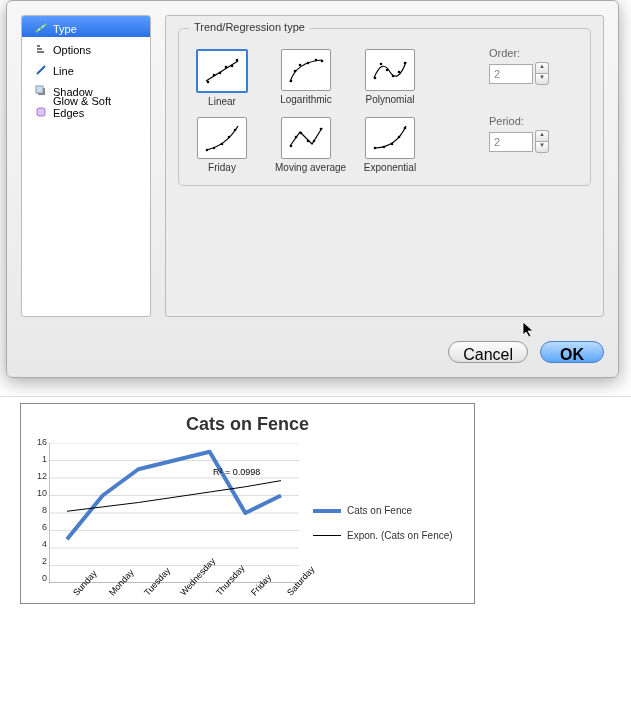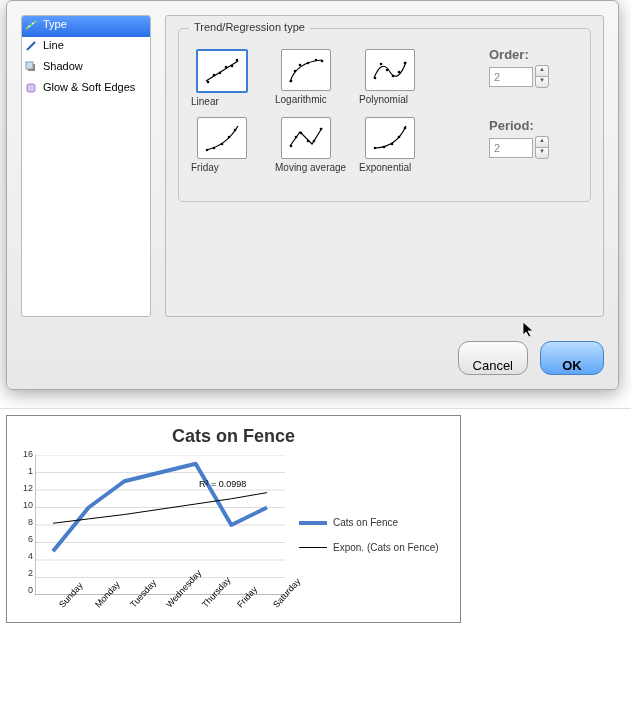--- a/index.html
+++ b/index.html
@@ -37,23 +37,23 @@
 .sidebar {
   width: 128px;
   height: 300px;
   background: #fff;
   border: 1px solid #bbb;
   border-radius: 3px;
   overflow: hidden;
 }
 .sidebar-item {
   display: flex;
-  align-items: flex-start;
+  align-items: flex-end;
   gap: 5px;
-  padding: 2px 2px;
+  padding: 2px 12px;
   height: 17px;
   cursor: default;
 }
 .sidebar-item.selected {
   background: linear-gradient(to bottom, #5b9dff, #2a6fe8);
   color: #fff;
 }
 .sb-icon {
   width: 14px;
   height: 14px;
@@ -66,41 +66,41 @@
   background: #ededed;
   border: 1px solid #bbb;
   border-radius: 3px;
   padding: 12px;
   height: 276px;
   position: relative;
 }
 .group {
   border: 1px solid #c4c4c4;
   border-radius: 5px;
-  padding: 20px 12px 28px 12px;
+  padding: 20px 12px 12px 12px;
   position: relative;
 }
 .group-title {
   position: absolute;
   top: -8px;
   left: 10px;
   background: #ededed;
   padding: 0 5px;
   font-size: 11px;
   color: #333;
 }
 .type-grid {
   display: flex;
   flex-wrap: wrap;
   gap: 10px 22px;
   width: 260px;
 }
 .type-cell {
   width: 62px;
-  text-align: left;
+  text-align: center;
 }
 .type-thumb {
   width: 48px;
   height: 40px;
   background: #fff;
   border: 1px solid #999;
   border-radius: 2px;
   margin: 0 auto 3px auto;
   display: flex;
   align-items: center;
@@ -122,23 +122,22 @@
   display: flex;
   flex-direction: column;
   gap: 30px;
 }
 .param {
   display: flex;
   flex-direction: column;
   gap: 3px;
 }
 .param-label {
-  font-size: 13px;
+  font-size: 11px;
   color: #666;
-  font-weight: bold;
 }
 .param-row {
   display: flex;
   align-items: center;
   gap: 2px;
 }
 .param-input {
   width: 34px;
   height: 18px;
   border: 1px solid #aaa;
@@ -171,23 +170,23 @@
   gap: 12px;
   padding: 10px 14px 14px 14px;
   position: relative;
 }
 .mac-btn {
   min-width: 64px;
   height: 22px;
   border-radius: 11px;
   border: 1px solid #999;
   background: linear-gradient(to bottom, #fdfdfd, #e2e2e2);
-  font-size: 13px;
+  font-size: 16px;
   cursor: pointer;
-  padding: 16px 14px;
+  padding: 4px 14px;
 }
 .mac-btn.primary {
   background: linear-gradient(to bottom, #b9dcff, #5ea6f7);
   border-color: #4a7fc9;
   color: #000;
   font-weight: 700;
 }
 .cursor {
   position: absolute;
   top: -10px;
@@ -199,21 +198,22 @@
 .sheet {
   margin-top: 18px;
   padding: 6px 0 0 6px;
   background: #fff;
   border-top: 1px solid #ddd;
 }
 .chart-box {
   width: 455px;
   border: 1px solid #888;
   background: #fff;
-  padding: 10px 8px 7px 8px;
+  margin-left: 14px;
+  padding: 10px 8px 0 8px;
   box-sizing: border-box;
 }
 .chart-title {
   text-align: center;
   font-size: 18px;
   font-weight: bold;
   color: #333;
   margin-bottom: 8px;
 }
 .chart-body {
@@ -298,20 +298,30 @@
       <div class="sidebar-item selected">
         <span class="sb-icon">
           <svg width="14" height="14">
               <line x1="2" y1="11" x2="12" y2="3" stroke="#fff" stroke-width="1.5"></line>
               <circle cx="3" cy="10" r="1.3" fill="#6dd24a"></circle>
               <circle cx="7" cy="7" r="1.3" fill="#6dd24a"></circle>
               <circle cx="11" cy="4" r="1.3" fill="#6dd24a"></circle>
             </svg>
         </span>
         <span>Type</span>
+      </div>
+      <div class="sidebar-item">
+        <span class="sb-icon">
+          <svg width="14" height="14">
+              <rect x="3" y="3" width="3" height="2" fill="#777"></rect>
+              <rect x="3" y="6" width="5" height="2" fill="#777"></rect>
+              <rect x="3" y="9" width="7" height="2" fill="#777"></rect>
+            </svg>
+        </span>
+        <span>Options</span>
       </div>
       <div class="sidebar-item">
         <span class="sb-icon">
           <svg width="14" height="14">
               <line x1="3" y1="11" x2="11" y2="3" stroke="#2a5db0" stroke-width="2"></line>
             </svg>
         </span>
         <span>Line</span>
       </div>
       <div class="sidebar-item">

